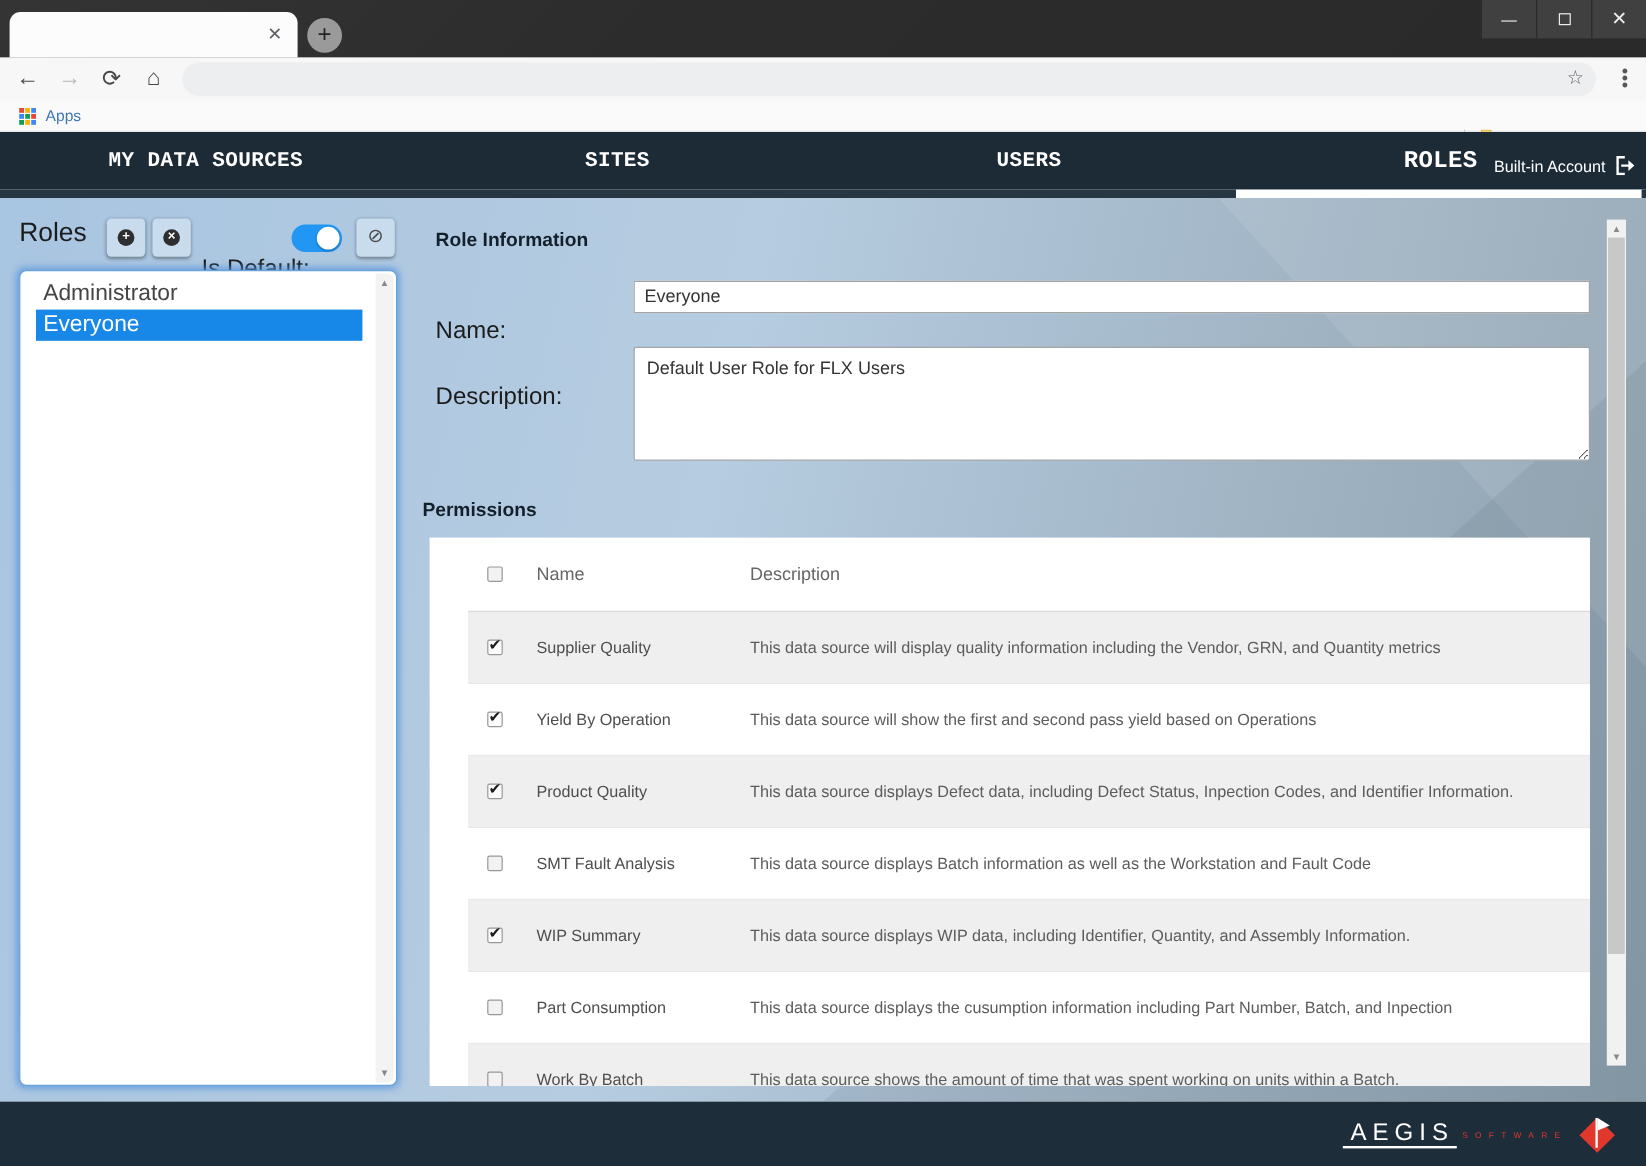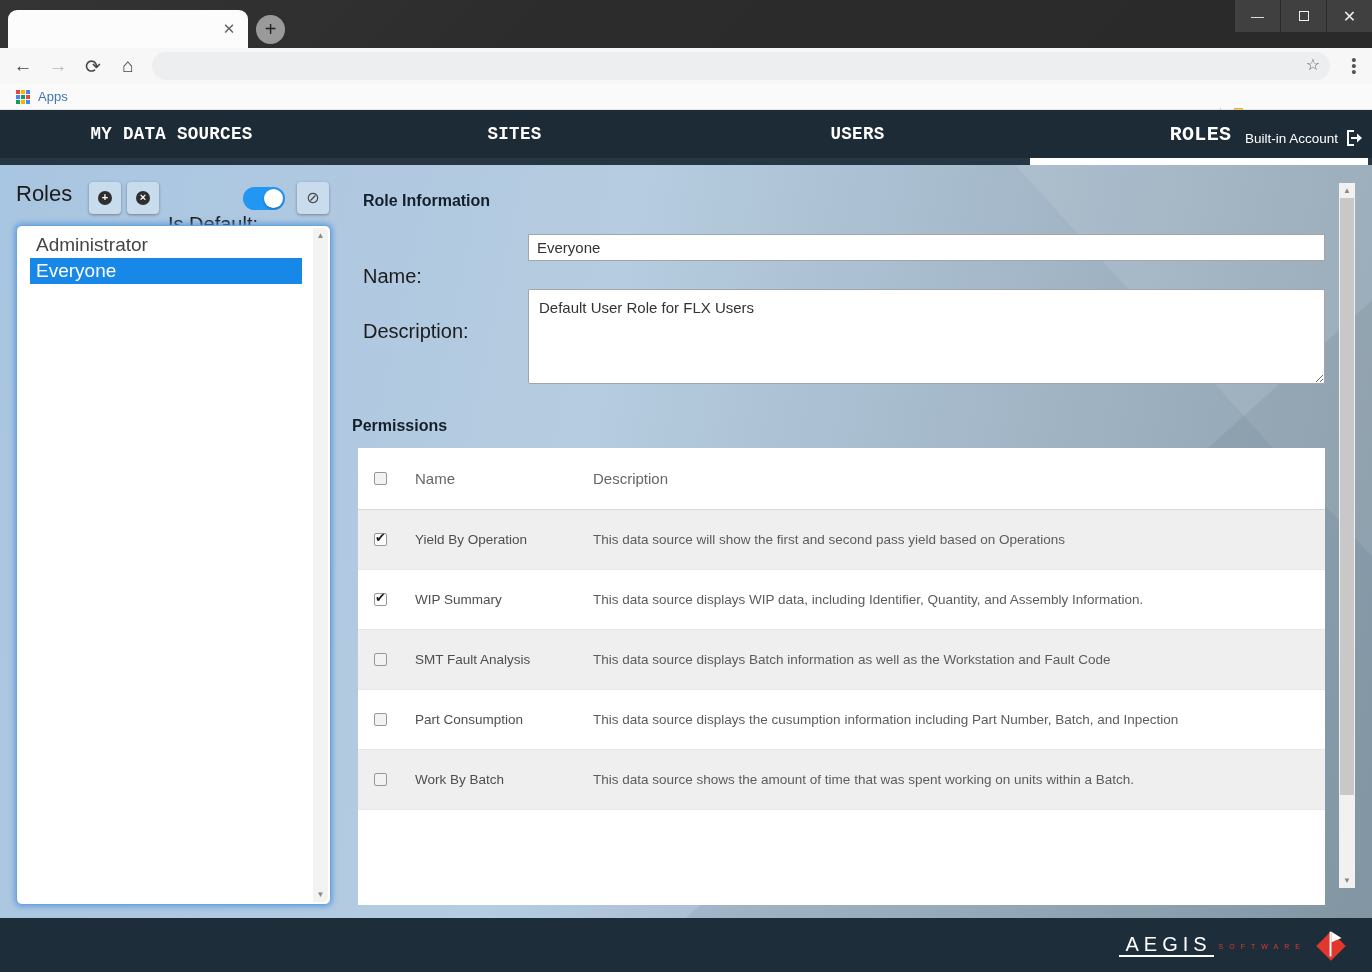--- a/index.html
+++ b/index.html
@@ -99,21 +99,21 @@
   .name-input { left:528px; top:69px; width:797px; height:27px; border:1px solid #a5a5a5;
     background:#fff; font-size:15px; color:#333; padding:0 8px; outline:none;
     font-family:"Liberation Sans", sans-serif; }
   .desc-label { left:363px; top:131px; }
   .desc-input { left:528px; top:124px; width:797px; height:95px; border:1px solid #a5a5a5;
     background:#fff; font-size:15px; color:#333; padding:9px 10px; outline:none; resize:both;
     font-family:"Liberation Sans", sans-serif; border-radius:2px; }
 
   .perm-head { left:352px; top:252px; }
   .perm-table { left:358px; top:283px; width:967px; height:457px; background:#fff; overflow:hidden; }
-  .prow { display:grid; grid-template-columns:57px 178px 1fr; align-items:center; }
+  .prow { display:grid; grid-template-columns:57px 178px 1fr; align-items:center;margin-left:32px; }
   .prow.header { height:62px; color:#666; font-size:15px; border-bottom:1px solid #d9d9d9; }
   .prow.row { height:60px; font-size:13.5px; color:#5c5c5c; border-bottom:1px solid #e8e8e8; }
   .prow.row:nth-child(odd) { background:#efefef; }
   .cb { width:13px; height:13px; margin-left:16px; border:1px solid #979797; border-radius:2px;
     background:#f2f2f2; position:relative; }
   .cb.on { background:#fdfdfd; }
   .cb.on::after { content:"\2714"; position:absolute; top:-4px; left:0px; font-size:13px; color:#1b1b1b; }
   .pname { color:#4e4e4e; }
 
   .page-scroll { left:1339px; top:18px; width:16px; height:705px; background:#f1f1f1; }
@@ -246,38 +246,48 @@
   <div class="section-h perm-head">Permissions</div>
 
   <div class="perm-table">
     <div class="prow header">
       <span class="cb"></span>
       <span>Name</span>
       <span>Description</span>
     </div>
     <div>
 
+        <div class="prow row">
+          <span class="cb on"></span>
+          <span class="pname">Supplier Quality</span>
+          <span class="pdesc">This data source will display quality information including the Vendor, GRN, and Quantity metrics</span>
+        </div>
 
         <div class="prow row">
           <span class="cb on"></span>
           <span class="pname">Yield By Operation</span>
           <span class="pdesc">This data source will show the first and second pass yield based on Operations</span>
         </div>
 
+        <div class="prow row">
+          <span class="cb on"></span>
+          <span class="pname">Product Quality</span>
+          <span class="pdesc">This data source displays Defect data, including Defect Status, Inpection Codes, and Identifier Information.</span>
+        </div>
+
+        <div class="prow row">
+          <span class="cb"></span>
+          <span class="pname">SMT Fault Analysis</span>
+          <span class="pdesc">This data source displays Batch information as well as the Workstation and Fault Code</span>
+        </div>
 
         <div class="prow row">
           <span class="cb on"></span>
           <span class="pname">WIP Summary</span>
           <span class="pdesc">This data source displays WIP data, including Identifier, Quantity, and Assembly Information.</span>
-        </div>
-
-        <div class="prow row">
-          <span class="cb"></span>
-          <span class="pname">SMT Fault Analysis</span>
-          <span class="pdesc">This data source displays Batch information as well as the Workstation and Fault Code</span>
         </div>
 
         <div class="prow row">
           <span class="cb"></span>
           <span class="pname">Part Consumption</span>
           <span class="pdesc">This data source displays the cusumption information including Part Number, Batch, and Inpection</span>
         </div>
 
         <div class="prow row">
           <span class="cb"></span>

